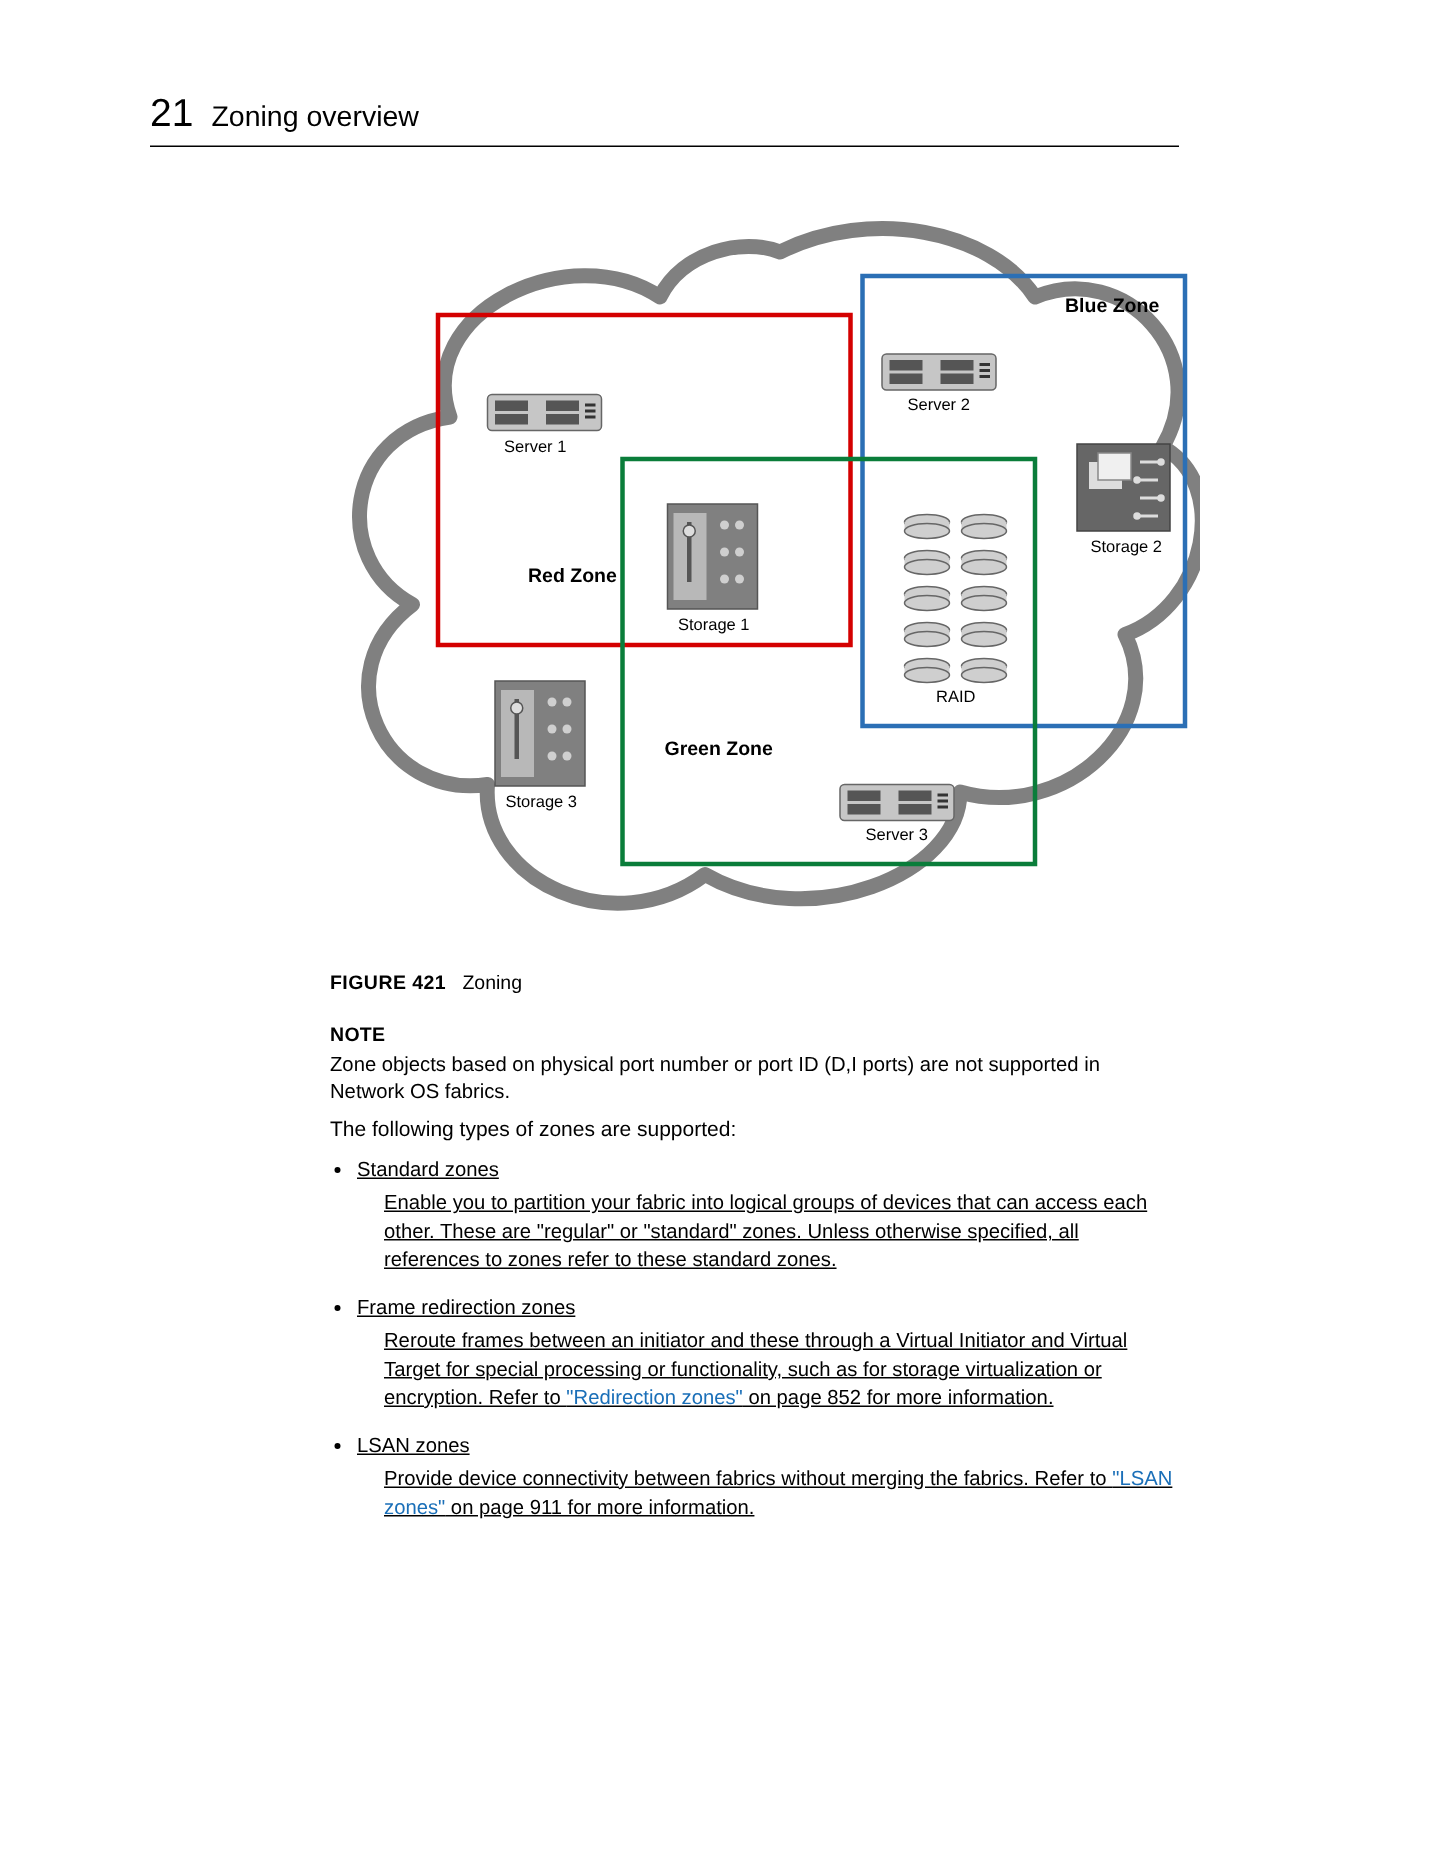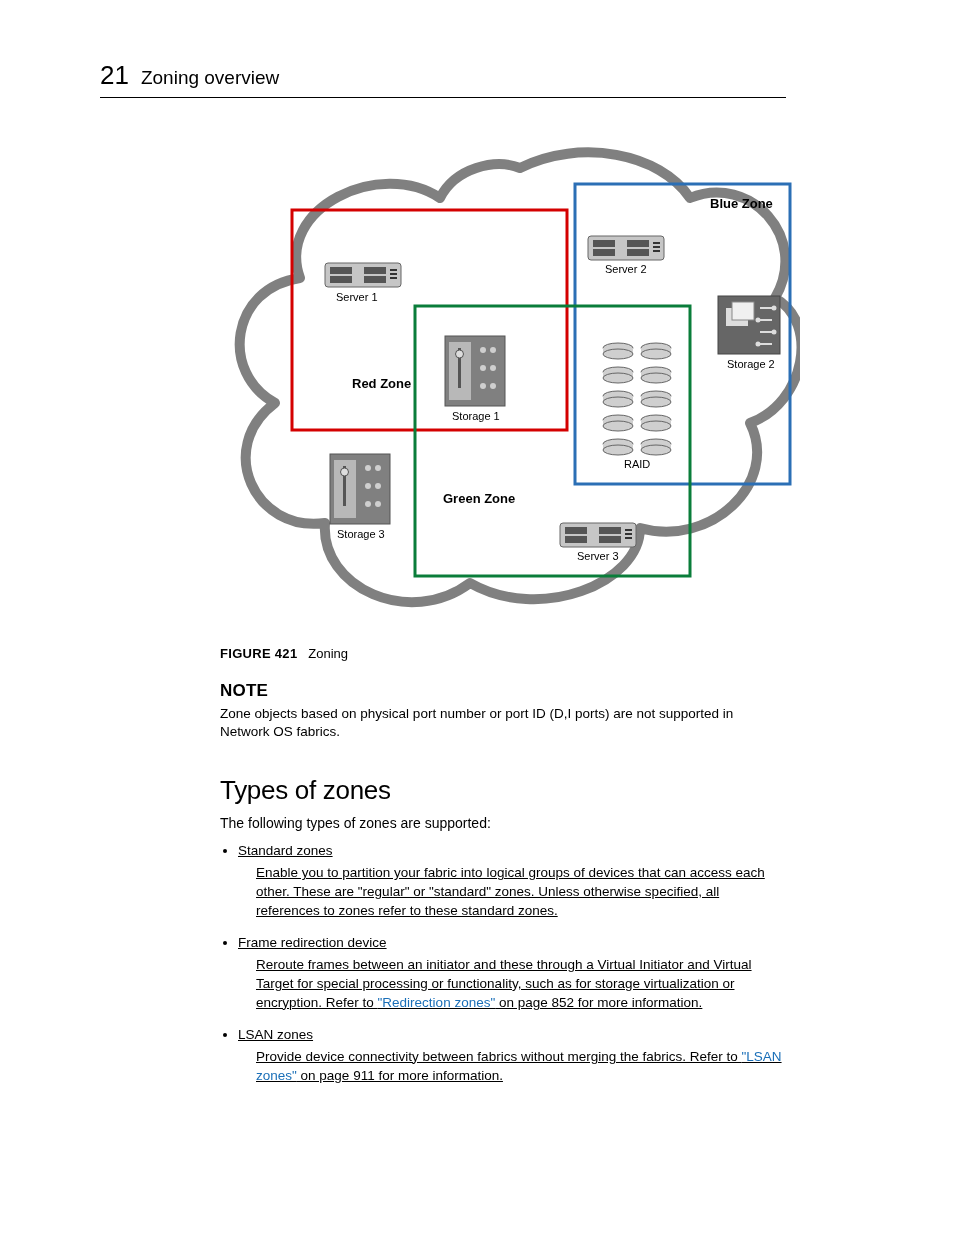--- a/index.html
+++ b/index.html
@@ -33,21 +33,21 @@
   }
   .figure-block {
     margin: 0 0 20px 120px;
   }
   .figcaption {
     font-size: 13px;
     margin-top: 14px;
   }
   .figcaption .fignum { font-weight: bold; letter-spacing: .3px; text-align: center; }
   .indent-block { margin-left: 120px; }
-  .note-label { font-weight: bold; font-size: 17px; letter-spacing: .2px; }
+  .note-label { font-weight: bold; font-size: 13px; letter-spacing: .2px; }
   .note-text { font-size: 13.5px; line-height: 1.35; margin-top: 4px; }
   h2.sect {
     font-family: Arial, Helvetica, sans-serif;
     font-weight: 400;
     font-size: 26px;
     margin: 34px 0 8px 120px;
     letter-spacing: -.3px;
   }
   .body-text { font-size: 14px; line-height:1.35; margin: 6px 0 10px 120px; }
   ul.bullets { margin: 4px 0 0 120px; padding-left: 18px; font-size: 13.5px; text-decoration: underline; }
@@ -217,32 +217,31 @@
       <span class="fignum">FIGURE 421</span>&nbsp;&nbsp;
       <span>Zoning</span>
     </div>
   </div>
 
   <div class="indent-block">
     <div class="note-label">NOTE</div>
     <div class="note-text">Zone objects based on physical port number or port ID (D,I ports) are not supported in Network OS fabrics.</div>
   </div>
 
-  <h2 class="sect">Types of zones</h2>
   <div class="body-text">The following types of zones are supported:</div>
 
   <ul class="bullets">
     <li>
       <span>Standard zones</span>
       <div class="sub">
         <span>Enable you to partition your fabric into logical groups of devices that can access each other. These are "regular" or "standard" zones. Unless otherwise specified, all references to zones refer to these standard zones.</span>
       </div>
     </li>
     <li>
-      <span>Frame redirection device</span>
+      <span>Frame redirection zones</span>
       <div class="sub">
         <span>Reroute frames between an initiator and these through a Virtual Initiator and Virtual Target for special processing or functionality, such as for storage virtualization or encryption. Refer to </span><a class="link" href="#">"Redirection zones"</a><span> on page 852 for more information.</span>
       </div>
     </li>
     <li>
       <span>LSAN zones</span>
       <div class="sub">
         <span>Provide device connectivity between fabrics without merging the fabrics. Refer to </span><a class="link" href="#">"LSAN zones"</a><span> on page 911 for more information.</span>
       </div>
     </li>

